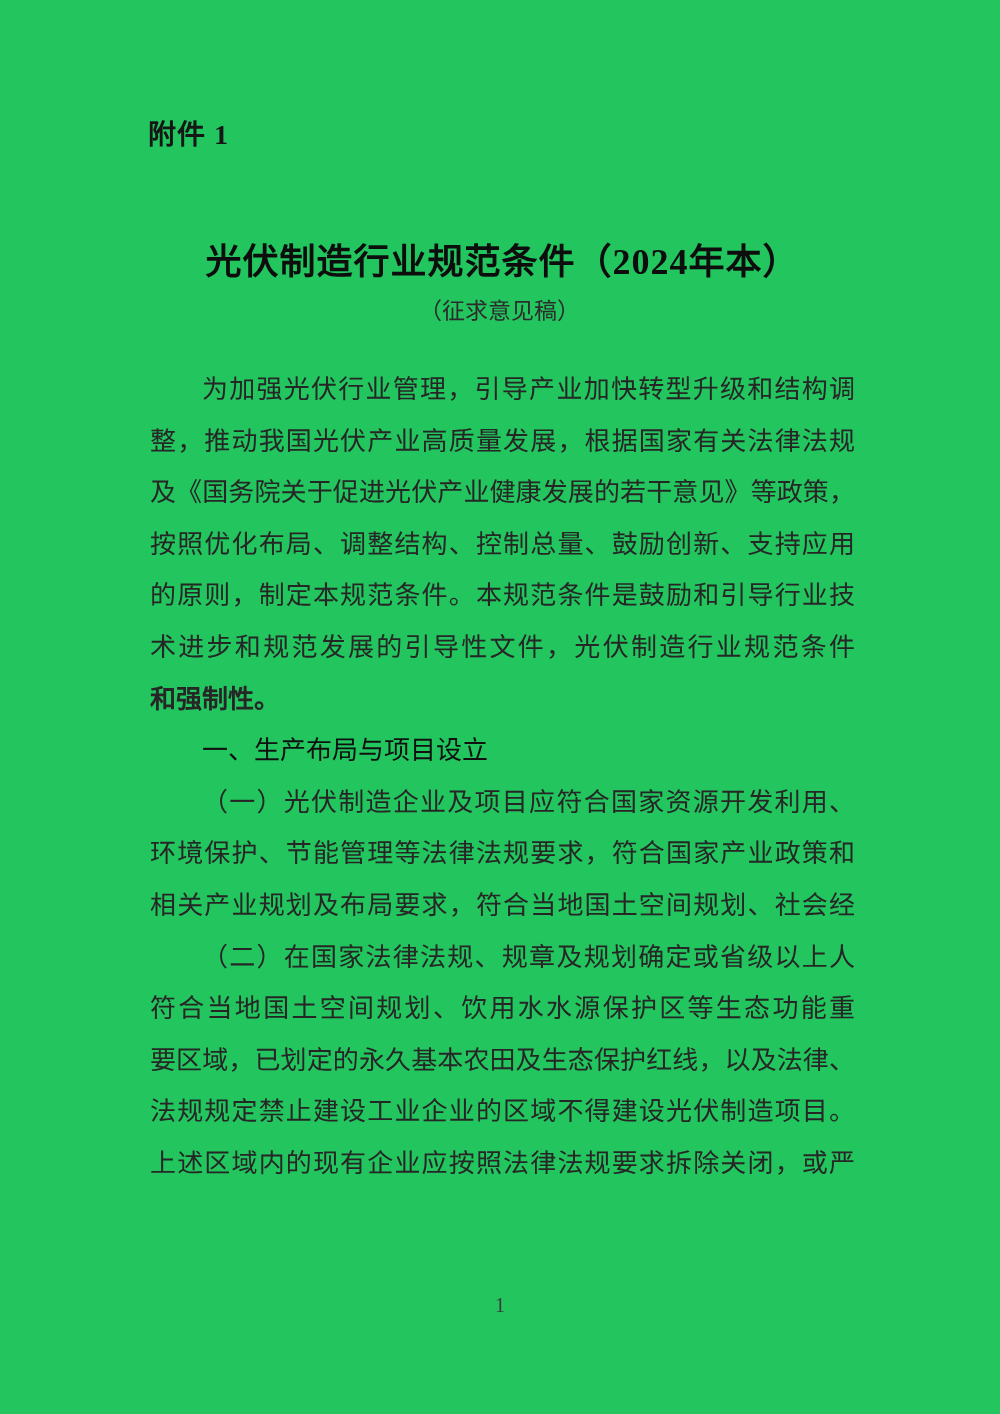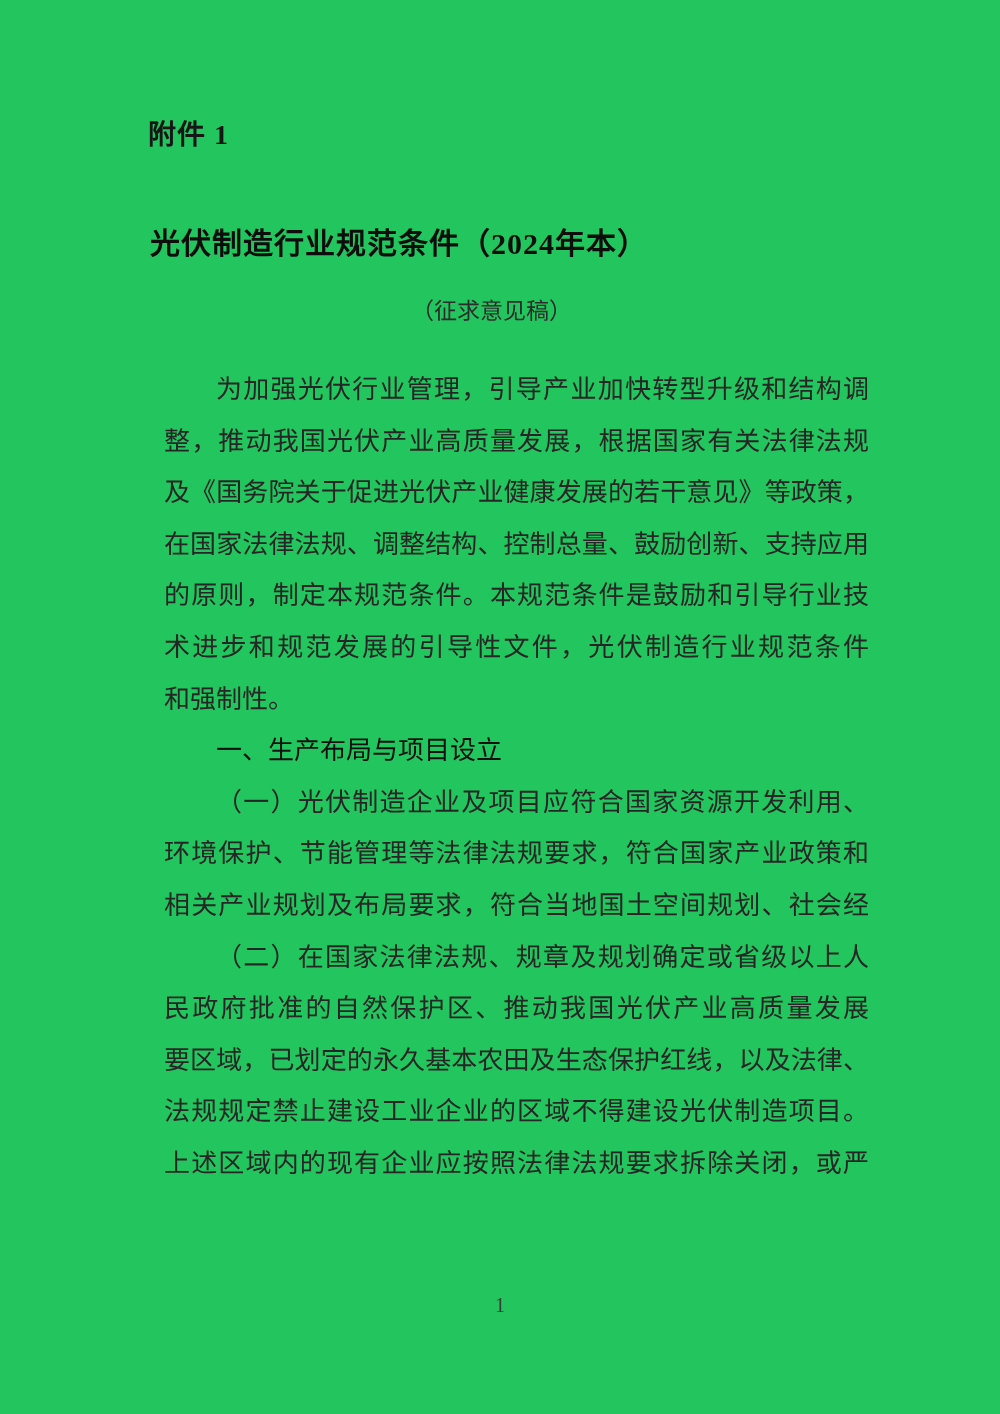--- a/index.html
+++ b/index.html
@@ -20,57 +20,59 @@
     position: absolute;
     top: 112px;
     left: 148px;
     font-size: 28px;
     font-weight: 700;
     color: #161616;
     letter-spacing: 1px;
   }
   .title {
     position: absolute;
-    top: 219px;
+    top: 232px;
     left: 150px;
     width: 705px;
     margin: 0;
-    font-size: 30px;
+    text-align: center;
+    font-size: 36px;
     font-weight: 700;
     color: #0d0d0d;
     letter-spacing: 1px;
     font-family: "Liberation Serif", "DejaVu Serif", serif;
   }
   .subtitle {
     position: absolute;
     top: 292px;
-    left: 139px;
+    left: 147px;
     width: 705px;
     text-align: center;
     font-size: 23px;
     font-weight: 400;
     color: #2c2c2c;
   }
   .content {
     position: absolute;
     top: 364px;
-    left: 164px;
+    left: 150px;
     width: 705px;
     font-size: 26px;
     line-height: 51.6px;
     color: #262626;
   }
   .line {
     text-align: justify;
     text-align-last: justify;
     text-justify: inter-ideograph;
     white-space: nowrap;
   }
   .line.endline {
     text-align-last: left;
+    font-weight: bold;
   }
   .line.indent {
     text-indent: 52px;
   }
   .heading {
     font-family: "Liberation Sans", "DejaVu Sans", sans-serif;
     font-weight: 400;
     color: #101010;
     text-indent: 52px;
     line-height: 51.6px;
@@ -93,29 +95,29 @@
   <div class="attachment">附件 1</div>
 
   <h1 class="title">光伏制造行业规范条件（2024年本）</h1>
 
   <div class="subtitle">（征求意见稿）</div>
 
   <div class="content" id="content">
       <div class="line indent">为加强光伏行业管理，引导产业加快转型升级和结构调</div>
       <div class="line">整，推动我国光伏产业高质量发展，根据国家有关法律法规</div>
       <div class="line">及《国务院关于促进光伏产业健康发展的若干意见》等政策，</div>
-      <div class="line">在国家法律法规、调整结构、控制总量、鼓励创新、支持应用</div>
+      <div class="line">按照优化布局、调整结构、控制总量、鼓励创新、支持应用</div>
       <div class="line">的原则，制定本规范条件。本规范条件是鼓励和引导行业技</div>
       <div class="line">术进步和规范发展的引导性文件，光伏制造行业规范条件</div>
       <div class="line endline">和强制性。</div>
       <div class="heading">一、生产布局与项目设立</div>
       <div class="line indent">（一）光伏制造企业及项目应符合国家资源开发利用、</div>
       <div class="line">环境保护、节能管理等法律法规要求，符合国家产业政策和</div>
       <div class="line">相关产业规划及布局要求，符合当地国土空间规划、社会经</div>
       <div class="line indent">（二）在国家法律法规、规章及规划确定或省级以上人</div>
-      <div class="line">民政府批准的自然保护区、推动我国光伏产业高质量发展</div>
+      <div class="line">符合当地国土空间规划、饮用水水源保护区等生态功能重</div>
       <div class="line">要区域，已划定的永久基本农田及生态保护红线，以及法律、</div>
       <div class="line">法规规定禁止建设工业企业的区域不得建设光伏制造项目。</div>
       <div class="line">上述区域内的现有企业应按照法律法规要求拆除关闭，或严</div>
     </div>
 
   <div class="pagenum">1</div>
 </div>
 
 </body></html>

